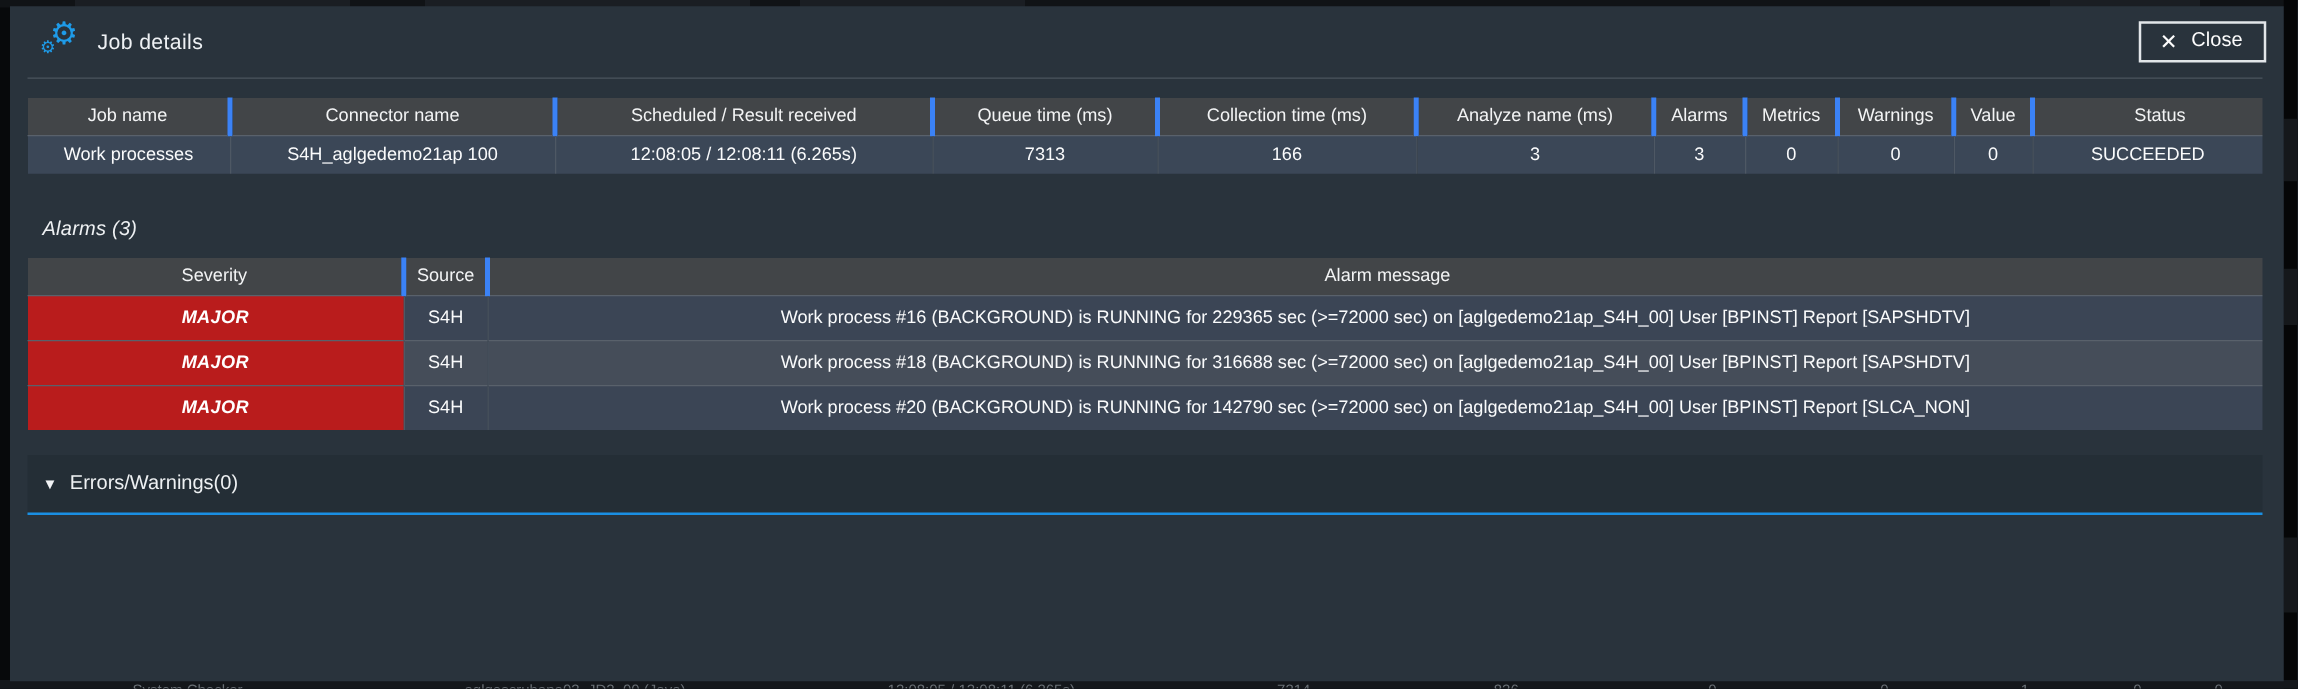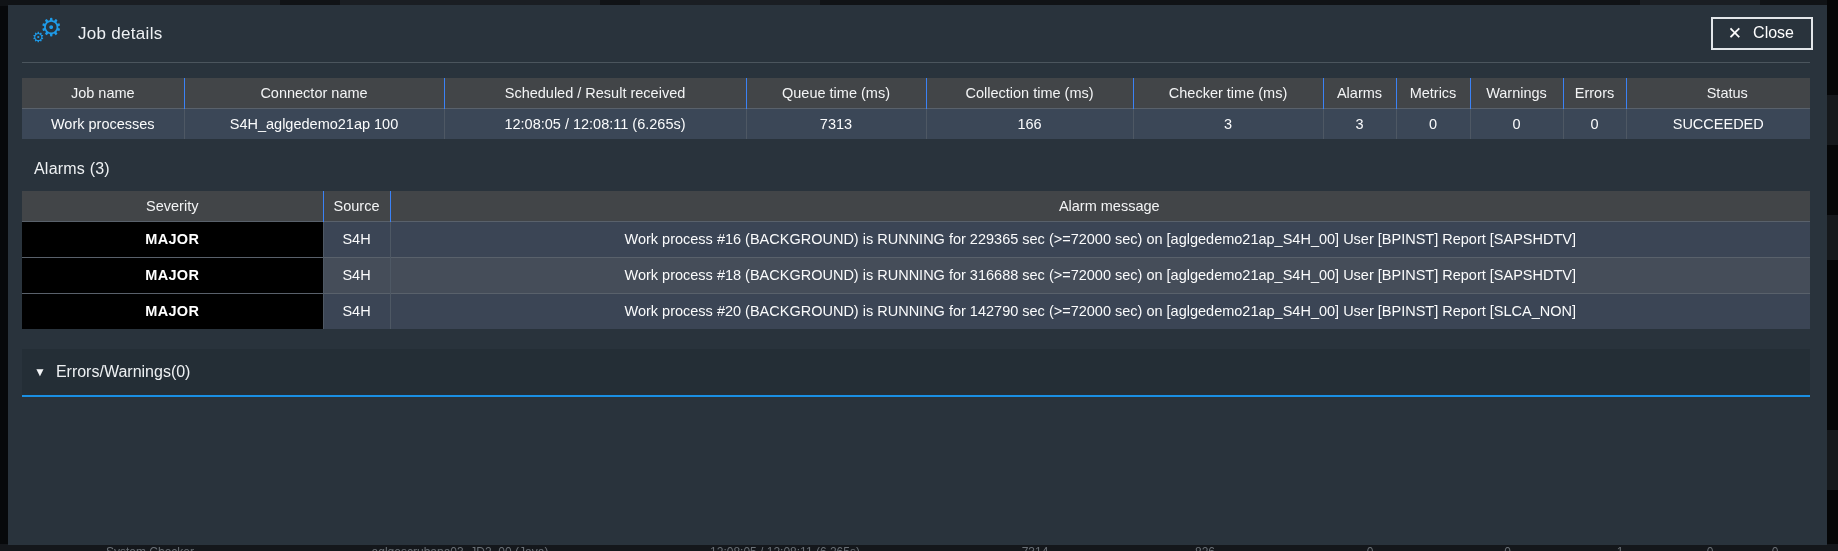--- a/index.html
+++ b/index.html
@@ -61,42 +61,43 @@
     font-size:16px; padding:5px 17px 6px 15px; cursor:pointer;
     margin-right:-5px;
   }
   .close-btn .x { font-size:17px; line-height:17px; }
 
   
   table { border-collapse:collapse; table-layout:fixed; width:1788px; }
   th {
     background:#424548; color:#f3f4f5; font-weight:400;
     font-size:14.5px; height:30px; text-align:center;
-    border-right:1px solid #3b82f6; overflow:hidden; white-space:nowrap;
+    border-right:4px solid #3b82f6; overflow:hidden; white-space:nowrap;
   }
   th:last-child { border-right:none;padding-left:18px; }
   td {
     font-size:14.5px; color:#fafbfc; text-align:center; height:31px;
     border-right:1px solid #4e5864; overflow:hidden; white-space:nowrap;
   }
   td:last-child { border-right:none; }
   tbody tr { border-top:1px solid #59616b; background:#3b4555; }
 
   .job-table { margin-top:15px; }
   .job-table tbody tr { background:#3b4757;margin-top:14px; }
 
   .section-heading {
     font-size:16px; color:#eef1f3; letter-spacing:0.2px;
-    margin:21px 0 13px 12px;
+    margin:36px 0 13px 12px;
+    font-style:italic;
   }
 
   .alarm-table td { height:36px; }
   .alarm-table tbody tr.row-even { background:#454d59; }
   .alarm-table td.severity-cell {
-    background:#000000; color:#ffffff; font-weight:700; letter-spacing:0.3px;
+    background:#b91c1c; color:#ffffff; font-weight:700; letter-spacing:0.3px;font-style:italic;
   }
 
   .metrics-table td { height:35px; }
 
   .ew-section {
     margin-top:20px;
     background:#242e36;
     border-bottom:2px solid #1a8fe3;
     height:48px;
     display:flex; align-items:center;
@@ -166,25 +167,25 @@
       <col style="width:63px">
         <col style="width:184px">
     </colgroup>
     <thead>
       <tr>
         <th>Job name</th>
         <th>Connector name</th>
         <th>Scheduled / Result received</th>
         <th>Queue time (ms)</th>
         <th>Collection time (ms)</th>
-        <th>Checker time (ms)</th>
+        <th>Analyze name (ms)</th>
         <th>Alarms</th>
         <th>Metrics</th>
         <th>Warnings</th>
-        <th>Errors</th>
+        <th>Value</th>
         <th>Status</th>
       </tr>
     </thead>
     <tbody>
       <tr>
         <td>Work processes</td>
         <td>S4H_aglgedemo21ap 100</td>
         <td>12:08:05 / 12:08:11 (6.265s)</td>
         <td>7313</td>
         <td>166</td>

